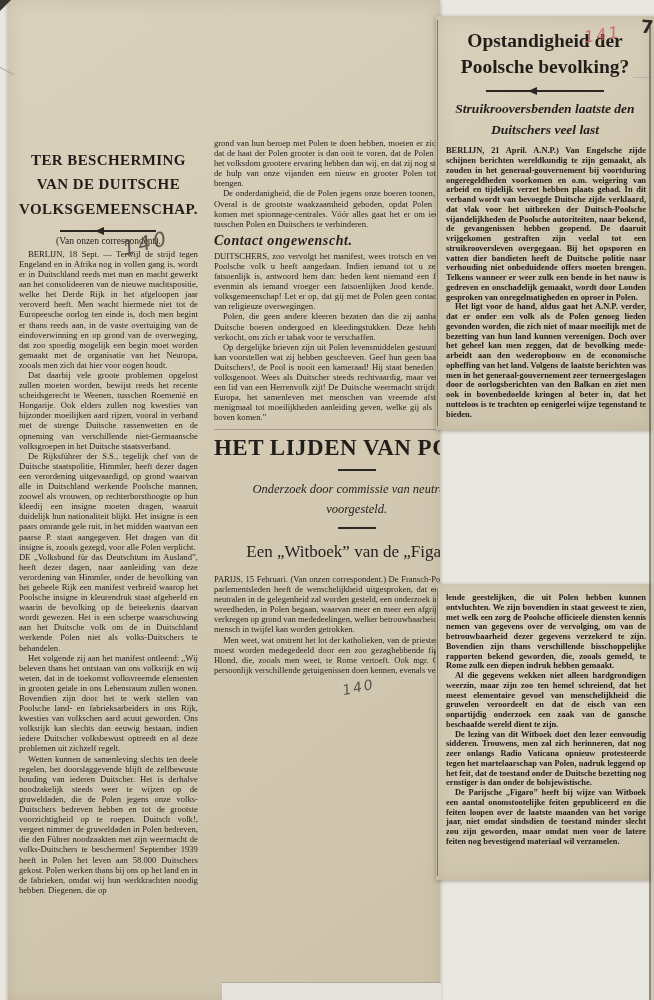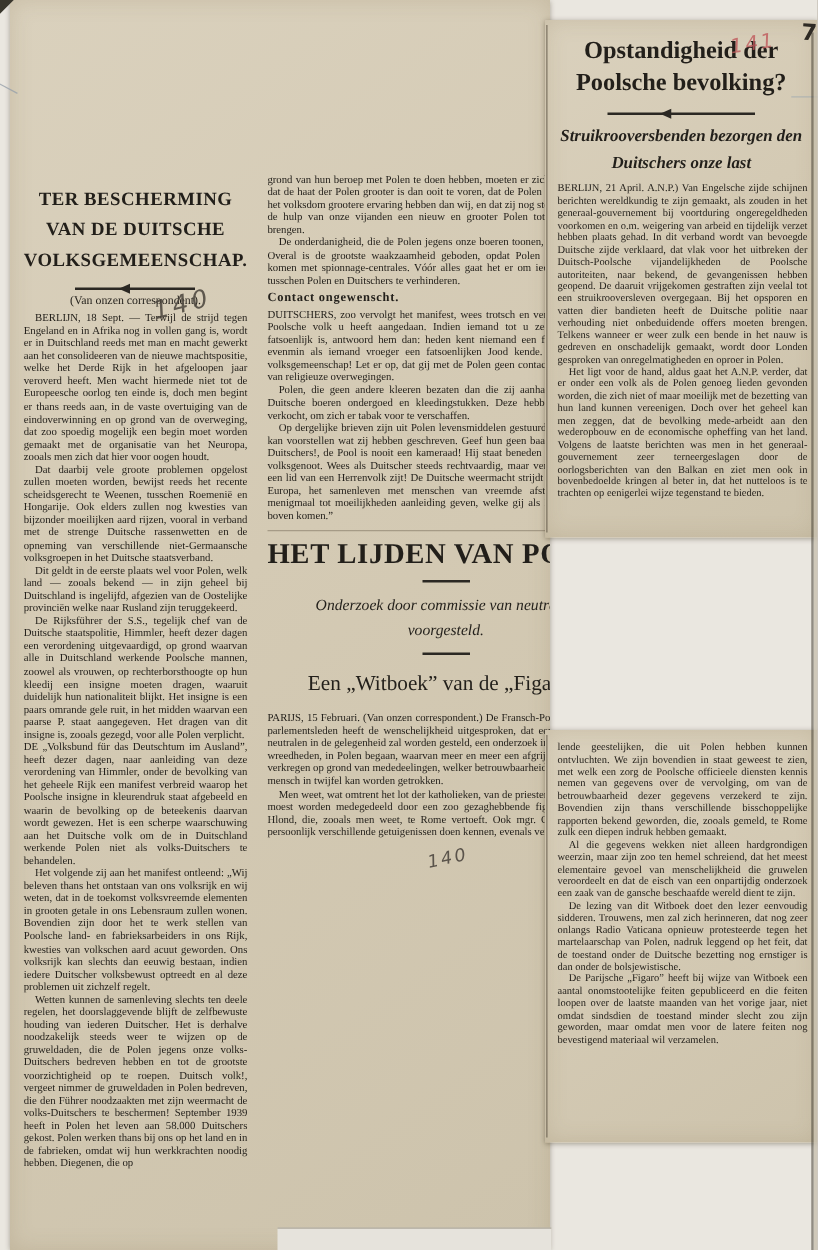--- a/index.html
+++ b/index.html
@@ -3,21 +3,21 @@
 <meta charset="utf-8">
 <style>
   html,body{margin:0;padding:0;background:#b9b4a9;}
   #page{position:relative;width:654px;height:1000px;background:#eae7e0;overflow:hidden;
         font-family:"Liberation Serif", serif;color:#221f1a;}
   
   .clip{position:absolute;background:linear-gradient(145deg,#dad1bd 0%,#d4cab4 45%,#cdc3ac 100%);
         box-shadow:0 1px 4px rgba(60,50,30,.4), inset 0 0 18px rgba(120,100,60,.18);overflow:hidden;}
   #main-clip{left:8px;top:0;width:432px;height:1000px;z-index:1;}
   #right-clip-1{left:436px;top:16px;width:218px;height:414px;z-index:2;}
-  #right-clip-2{left:436px;top:584px;width:218px;height:330px;z-index:2;}
+  #right-clip-2{left:436px;top:584px;width:218px;height:296px;z-index:2;}
   
   .masthead{padding-top:14px;text-align:center;}
   .headline-main{font-size:30px;font-weight:bold;line-height:1.32;letter-spacing:1px;word-spacing:9px;
                  margin:0 14px;color:#242019;}
   .rule-taper{width:172px;height:5px;margin:9px auto 3px;background:#2b2823;
               clip-path:polygon(0 50%,50% 0,100% 50%,50% 100%);}
   .deck1{font-size:19px;font-weight:bold;margin-top:7px;letter-spacing:.3px;}
   .deck2{font-size:20px;font-weight:bold;word-spacing:13px;margin-top:2px;}
   
   .columns{position:absolute;left:0;right:0;top:136px;bottom:0;display:flex;}
@@ -25,31 +25,31 @@
   .colrule{width:1px;background:#4d473e;}
   .colM{flex:1;padding:2px 8px 0 8px;box-sizing:border-box;position:relative;}
   .lead-head{font-size:15px;font-weight:bold;text-align:center;line-height:1.62;letter-spacing:.4px;margin-top:12px;}
   .arrow-rule{position:relative;height:2px;background:#2b2823;margin:9px auto 4px;}
   .arrow-rule::before{content:"";position:absolute;left:36%;top:-3px;border-top:4px solid transparent;
                       border-bottom:4px solid transparent;border-right:9px solid #2b2823;}
   .ar-95{width:96px;} .ar-120{width:118px;}
   .byline{text-align:center;font-size:9.5px;margin:1px 0 3px;}
   p.body{font-size:8.6px;line-height:10.1px;text-align:justify;text-indent:9px;margin:0;color:#201d18;}
   p.body.noindent{text-indent:0;}
-  .section-head{font-weight:bold;font-size:10px;letter-spacing:.6px;margin:4px 0 2px;}
+  .section-head{font-style:italic;font-weight:bold;font-size:14px;letter-spacing:.6px;margin:4px 0 2px;}
   
   .article2{margin-top:7px;border-top:1px solid rgba(80,70,52,.35);padding-top:5px;}
   .headline-2{font-size:23px;font-weight:bold;text-align:center;letter-spacing:.5px;margin:0;white-space:nowrap;}
   .short-rule{width:38px;height:2px;background:#2b2823;margin:8px auto;}
   .deck-italic{font-style:italic;font-size:12.5px;text-align:center;line-height:1.6;margin:0 12px;}
   .witboek{font-size:17px;text-align:center;line-height:1.5;margin:10px 18px 9px;}
   
   .r-head{font-size:19.5px;font-weight:bold;text-align:center;line-height:1.35;margin:12px 8px 0;}
   .r-deck{font-size:13.5px;font-weight:bold;font-style:italic;text-align:center;line-height:1.55;margin:7px 10px 6px;}
-  .r-body{padding:0 8px 0 10px;}
+  .r-body{padding:0 8px 0 10px;font-weight:bold;}
   .r-body p.body{font-size:8.4px;line-height:9.75px;}
   .left-edge-rule{position:absolute;left:1px;top:4px;bottom:4px;width:1px;background:rgba(70,62,48,.6);}
   
   .handmark{position:absolute;font-family:"DejaVu Sans",sans-serif;font-style:italic;z-index:6;pointer-events:none;}
   #mark-140-left{left:122px;top:231px;font-size:20px;color:#4a443c;letter-spacing:3px;transform:rotate(-14deg);opacity:.85;}
   #mark-140-figaro{left:342px;top:679px;font-size:14px;color:#46403a;letter-spacing:2px;transform:rotate(-12deg);opacity:.85;}
   #mark-141-red{left:584px;top:25px;font-size:16px;color:#c05a5c;letter-spacing:2px;transform:rotate(-9deg);opacity:.8;}
   #mark-corner-7{left:641px;top:16px;font-size:18px;color:#2e2a24;font-weight:bold;font-style:normal;transform:rotate(4deg);}
   
   .corner-dark{position:absolute;left:0;top:0;width:0;height:0;border-left:11px solid #39362d;
@@ -70,21 +70,20 @@
   <div class="clip" id="main-clip">
 
     <div class="columns">
 
       <div class="colL">
         <div class="lead-head">TER BESCHERMING VAN DE DUITSCHE VOLKSGEMEENSCHAP.</div>
         <div class="arrow-rule ar-95"></div>
         <div class="byline">(Van onzen correspondent).</div>
         <p class="body">BERLIJN, 18 Sept. — Terwijl de strijd tegen Engeland en in Afrika nog in vollen gang is, wordt er in Duitschland reeds met man en macht gewerkt aan het consolideeren van de nieuwe machtspositie, welke het Derde Rijk in het afgeloopen jaar veroverd heeft. Men wacht hiermede niet tot de Europeesche oorlog ten einde is, doch men begint er thans reeds aan, in de vaste overtuiging van de eindoverwinning en op grond van de overweging, dat zoo spoedig mogelijk een begin moet worden gemaakt met de organisatie van het Neuropa, zooals men zich dat hier voor oogen houdt.</p>
         <p class="body">Dat daarbij vele groote problemen opgelost zullen moeten worden, bewijst reeds het recente scheidsgerecht te Weenen, tusschen Roemenië en Hongarije. Ook elders zullen nog kwesties van bijzonder moeilijken aard rijzen, vooral in verband met de strenge Duitsche rassenwetten en de opneming van verschillende niet-Germaansche volksgroepen in het Duitsche staatsverband.</p>
-        <p class="body">Dit geldt in de eerste plaats wel voor Polen, welk land — zooals bekend — in zijn geheel bij Duitschland is ingelijfd, afgezien van de Oostelijke provinciën welke naar Rusland zijn teruggekeerd.</p>
         <p class="body">De Rijksführer der S.S., tegelijk chef van de Duitsche staatspolitie, Himmler, heeft dezer dagen een verordening uitgevaardigd, op grond waarvan alle in Duitschland werkende Poolsche mannen, zoowel als vrouwen, op rechterborsthoogte op hun kleedij een insigne moeten dragen, waaruit duidelijk hun nationaliteit blijkt. Het insigne is een paars omrande gele ruit, in het midden waarvan een paarse P. staat aangegeven. Het dragen van dit insigne is, zooals gezegd, voor alle Polen verplicht.</p>
         <p class="body noindent">DE „Volksbund für das Deutschtum im Ausland”, heeft dezer dagen, naar aanleiding van deze verordening van Himmler, onder de bevolking van het geheele Rijk een manifest verbreid waarop het Poolsche insigne in kleurendruk staat afgebeeld en waarin de bevolking op de beteekenis daarvan wordt gewezen. Het is een scherpe waarschuwing aan het Duitsche volk om de in Duitschland werkende Polen niet als volks-Duitschers te behandelen.</p>
         <p class="body">Het volgende zij aan het manifest ontleend: „Wij beleven thans het ontstaan van ons volksrijk en wij weten, dat in de toekomst volksvreemde elementen in grooten getale in ons Lebensraum zullen wonen. Bovendien zijn door het te werk stellen van Poolsche land- en fabrieksarbeiders in ons Rijk, kwesties van volkschen aard acuut geworden. Ons volksrijk kan slechts dan eeuwig bestaan, indien iedere Duitscher volksbewust optreedt en al deze problemen uit zichzelf regelt.</p>
         <p class="body">Wetten kunnen de samenleving slechts ten deele regelen, het doorslaggevende blijft de zelfbewuste houding van iederen Duitscher. Het is derhalve noodzakelijk steeds weer te wijzen op de gruweldaden, die de Polen jegens onze volks-Duitschers bedreven hebben en tot de grootste voorzichtigheid op te roepen. Duitsch volk!, vergeet nimmer de gruweldaden in Polen bedreven, die den Führer noodzaakten met zijn weermacht de volks-Duitschers te beschermen! September 1939 heeft in Polen het leven aan 58.000 Duitschers gekost. Polen werken thans bij ons op het land en in de fabrieken, omdat wij hun werkkrachten noodig hebben. Diegenen, die op</p>
       </div>
 
       <div class="colrule"></div>
 
       <div class="colM">
         <p class="body noindent">grond van hun beroep met Polen te doen hebben, moeten er zich van bewust zijn, dat de haat der Polen grooter is dan ooit te voren, dat de Polen in den strijd tegen het volksdom grootere ervaring hebben dan wij, en dat zij nog steeds gelooven met de hulp van onze vijanden een nieuw en grooter Polen tot stand te kunnen brengen.</p>
@@ -104,21 +103,21 @@
           <p class="body">Men weet, wat omtrent het lot der katholieken, van de priesters in het bijzonder, moest worden medegedeeld door een zoo gezaghebbende figuur als kardinaal Hlond, die, zooals men weet, te Rome vertoeft. Ook mgr. Gawlina heeft ons persoonlijk verschillende getuigenissen doen kennen, evenals verschil-</p>
         </div>
       </div>
     </div>
   </div>
 
   <div class="clip" id="right-clip-1">
     <div class="left-edge-rule"></div>
     <div class="r-head">Opstandigheid der Poolsche bevolking?</div>
     <div class="arrow-rule ar-120"></div>
-    <div class="r-deck">Struikrooversbenden bezorgen den Duitschers onze last</div>
+    <div class="r-deck">Struikrooversbenden laatste den Duitschers veel last</div>
     <div class="r-body">
       <p class="body noindent">BERLIJN, 21 April. A.N.P.) Van Engelsche zijde schijnen berichten wereldkundig te zijn gemaakt, als zouden in het generaal-gouvernement bij voortduring ongeregeldheden voorkomen en o.m. weigering van arbeid en tijdelijk verzet hebben plaats gehad. In dit verband wordt van bevoegde Duitsche zijde verklaard, dat vlak voor het uitbreken der Duitsch-Poolsche vijandelijkheden de Poolsche autoriteiten, naar bekend, de gevangenissen hebben geopend. De daaruit vrijgekomen gestraften zijn veelal tot een struikrooversleven overgegaan. Bij het opsporen en vatten dier bandieten heeft de Duitsche politie naar verhouding niet onbeduidende offers moeten brengen. Telkens wanneer er weer zulk een bende in het nauw is gedreven en onschadelijk gemaakt, wordt door Londen gesproken van onregelmatigheden en oproer in Polen.</p>
       <p class="body">Het ligt voor de hand, aldus gaat het A.N.P. verder, dat er onder een volk als de Polen genoeg lieden gevonden worden, die zich niet of maar moeilijk met de bezetting van hun land kunnen vereenigen. Doch over het geheel kan men zeggen, dat de bevolking mede-arbeidt aan den wederopbouw en de economische opheffing van het land. Volgens de laatste berichten was men in het generaal-gouvernement zeer terneergeslagen door de oorlogsberichten van den Balkan en ziet men ook in bovenbedoelde kringen al beter in, dat het nutteloos is te trachten op eenigerlei wijze tegenstand te bieden.</p>
     </div>
   </div>
 
   <div class="clip" id="right-clip-2">
     <div class="left-edge-rule"></div>
     <div class="r-body" style="padding-top:9px;">
       <p class="body noindent">lende geestelijken, die uit Polen hebben kunnen ontvluchten. We zijn bovendien in staat geweest te zien, met welk een zorg de Poolsche officieele diensten kennis nemen van gegevens over de vervolging, om van de betrouwbaarheid dezer gegevens verzekerd te zijn. Bovendien zijn thans verschillende bisschoppelijke rapporten bekend geworden, die, zooals gemeld, te Rome zulk een diepen indruk hebben gemaakt.</p>

